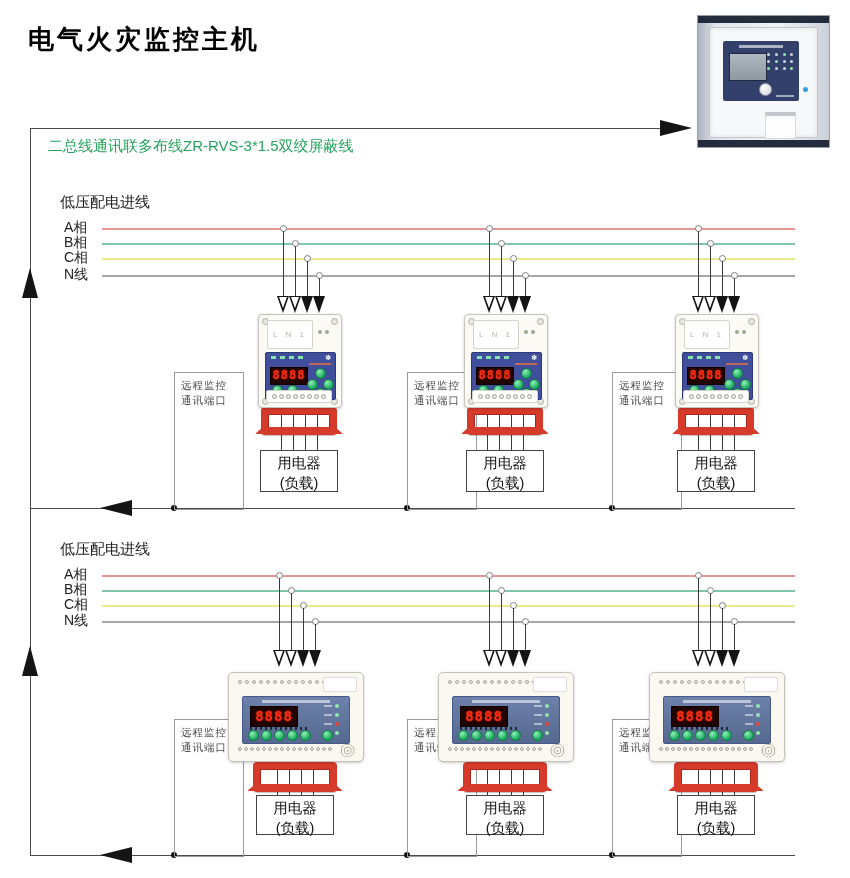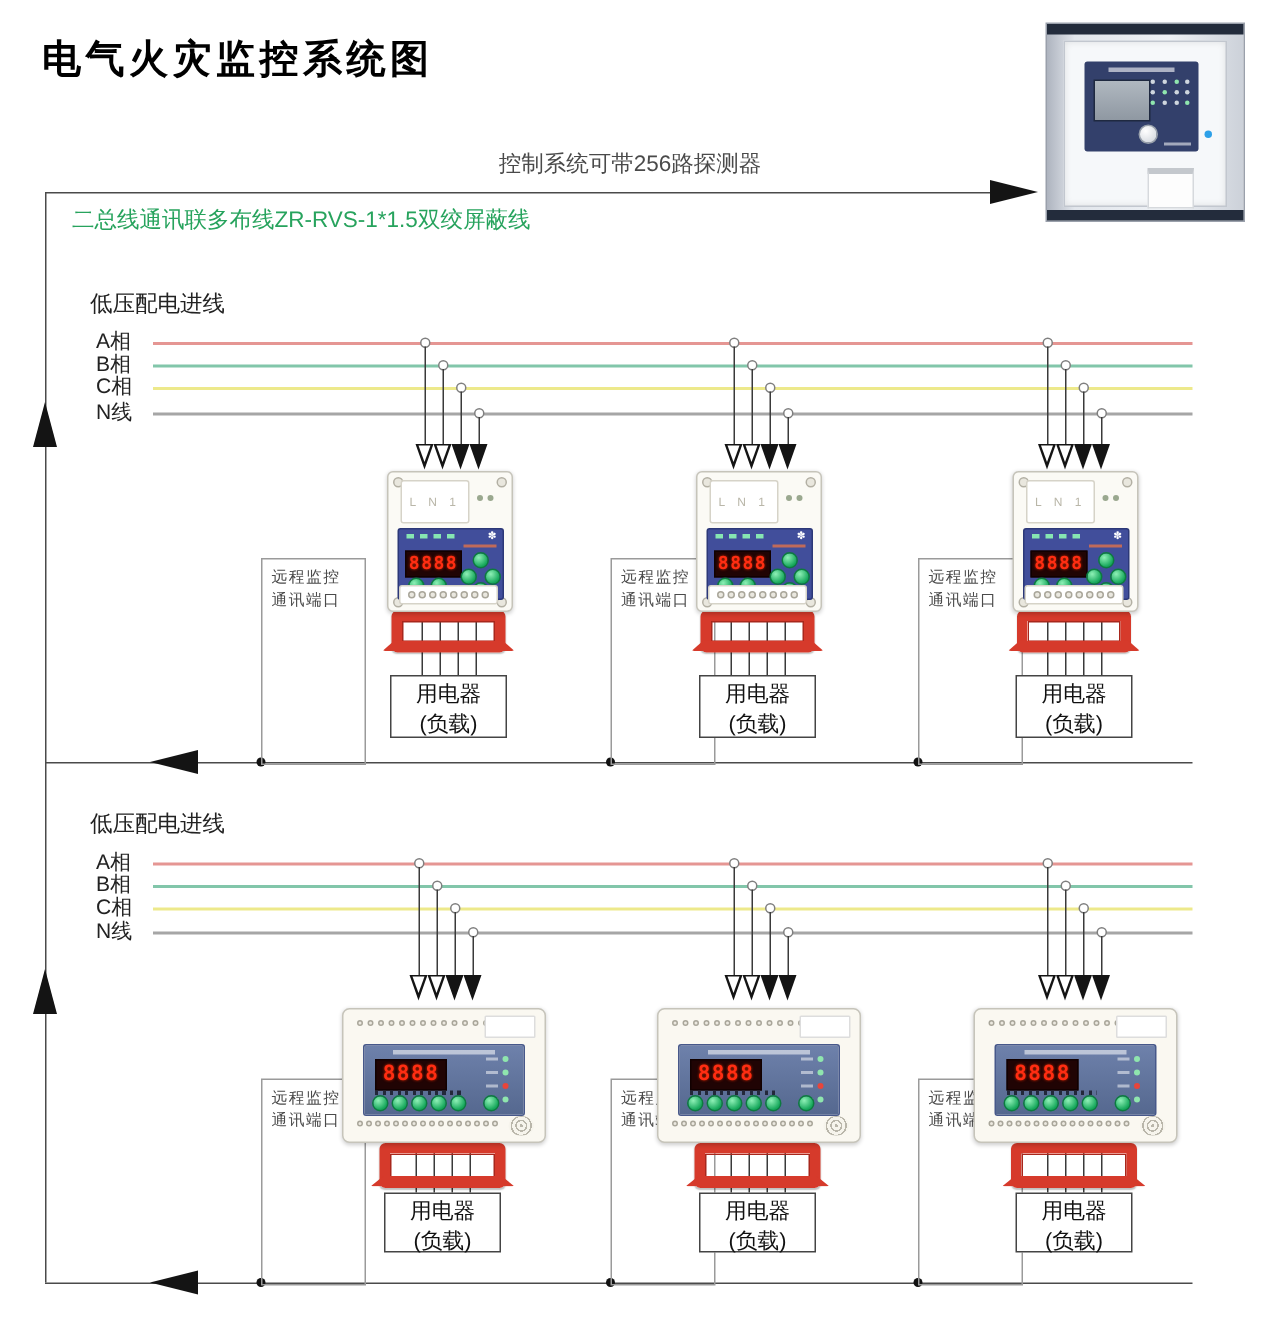--- a/index.html
+++ b/index.html
@@ -114,23 +114,22 @@
   .brand{position:absolute;right:5px;bottom:4px;width:18px;height:2px;background:rgba(255,255,255,.55);}
   .sideled{position:absolute;right:9px;top:59px;width:5px;height:5px;border-radius:50%;background:#2da0e8;}
   .slot{position:absolute;left:55px;top:84px;width:31px;height:27px;background:#fdfdfd;border:1px solid #d6d9dd;
         border-top:4px solid #c4c8cd;box-sizing:border-box;}
 </style>
 </head>
 <body>
 
 <div class="canvas">
 
-  <div class="title">电气火灾监控系统图</div>
-  <div class="capnote">控制系统可带256路探测器</div>
-  <div class="wirenote" style="color: rgb(39, 163, 93);">二总线通讯联多布线ZR-RVS-1*1.5双绞屏蔽线</div>
+  <div class="title">电气火灾监控主机</div>
+  <div class="wirenote" style="color: rgb(39, 163, 93);">二总线通讯联多布线ZR-RVS-3*1.5双绞屏蔽线</div>
 
   <div class="hline" style="left:30px;top:128px;width:630px;"></div>
   <div class="arr-r" style="left:660px;top:120px;"></div>
   <div class="vline" style="left:30px;top:128px;height:727px;"></div>
   <div class="arr-u" style="left:22px;top:268px;"></div>
   <div class="arr-u" style="left:22px;top:646px;"></div>
   <div class="hline" style="left:30px;top:508px;width:765px;"></div>
   <div class="arr-l" style="left:100px;top:500px;"></div>
   <div class="hline" style="left:30px;top:855px;width:765px;"></div>
   <div class="arr-l" style="left:100px;top:847px;"></div>

